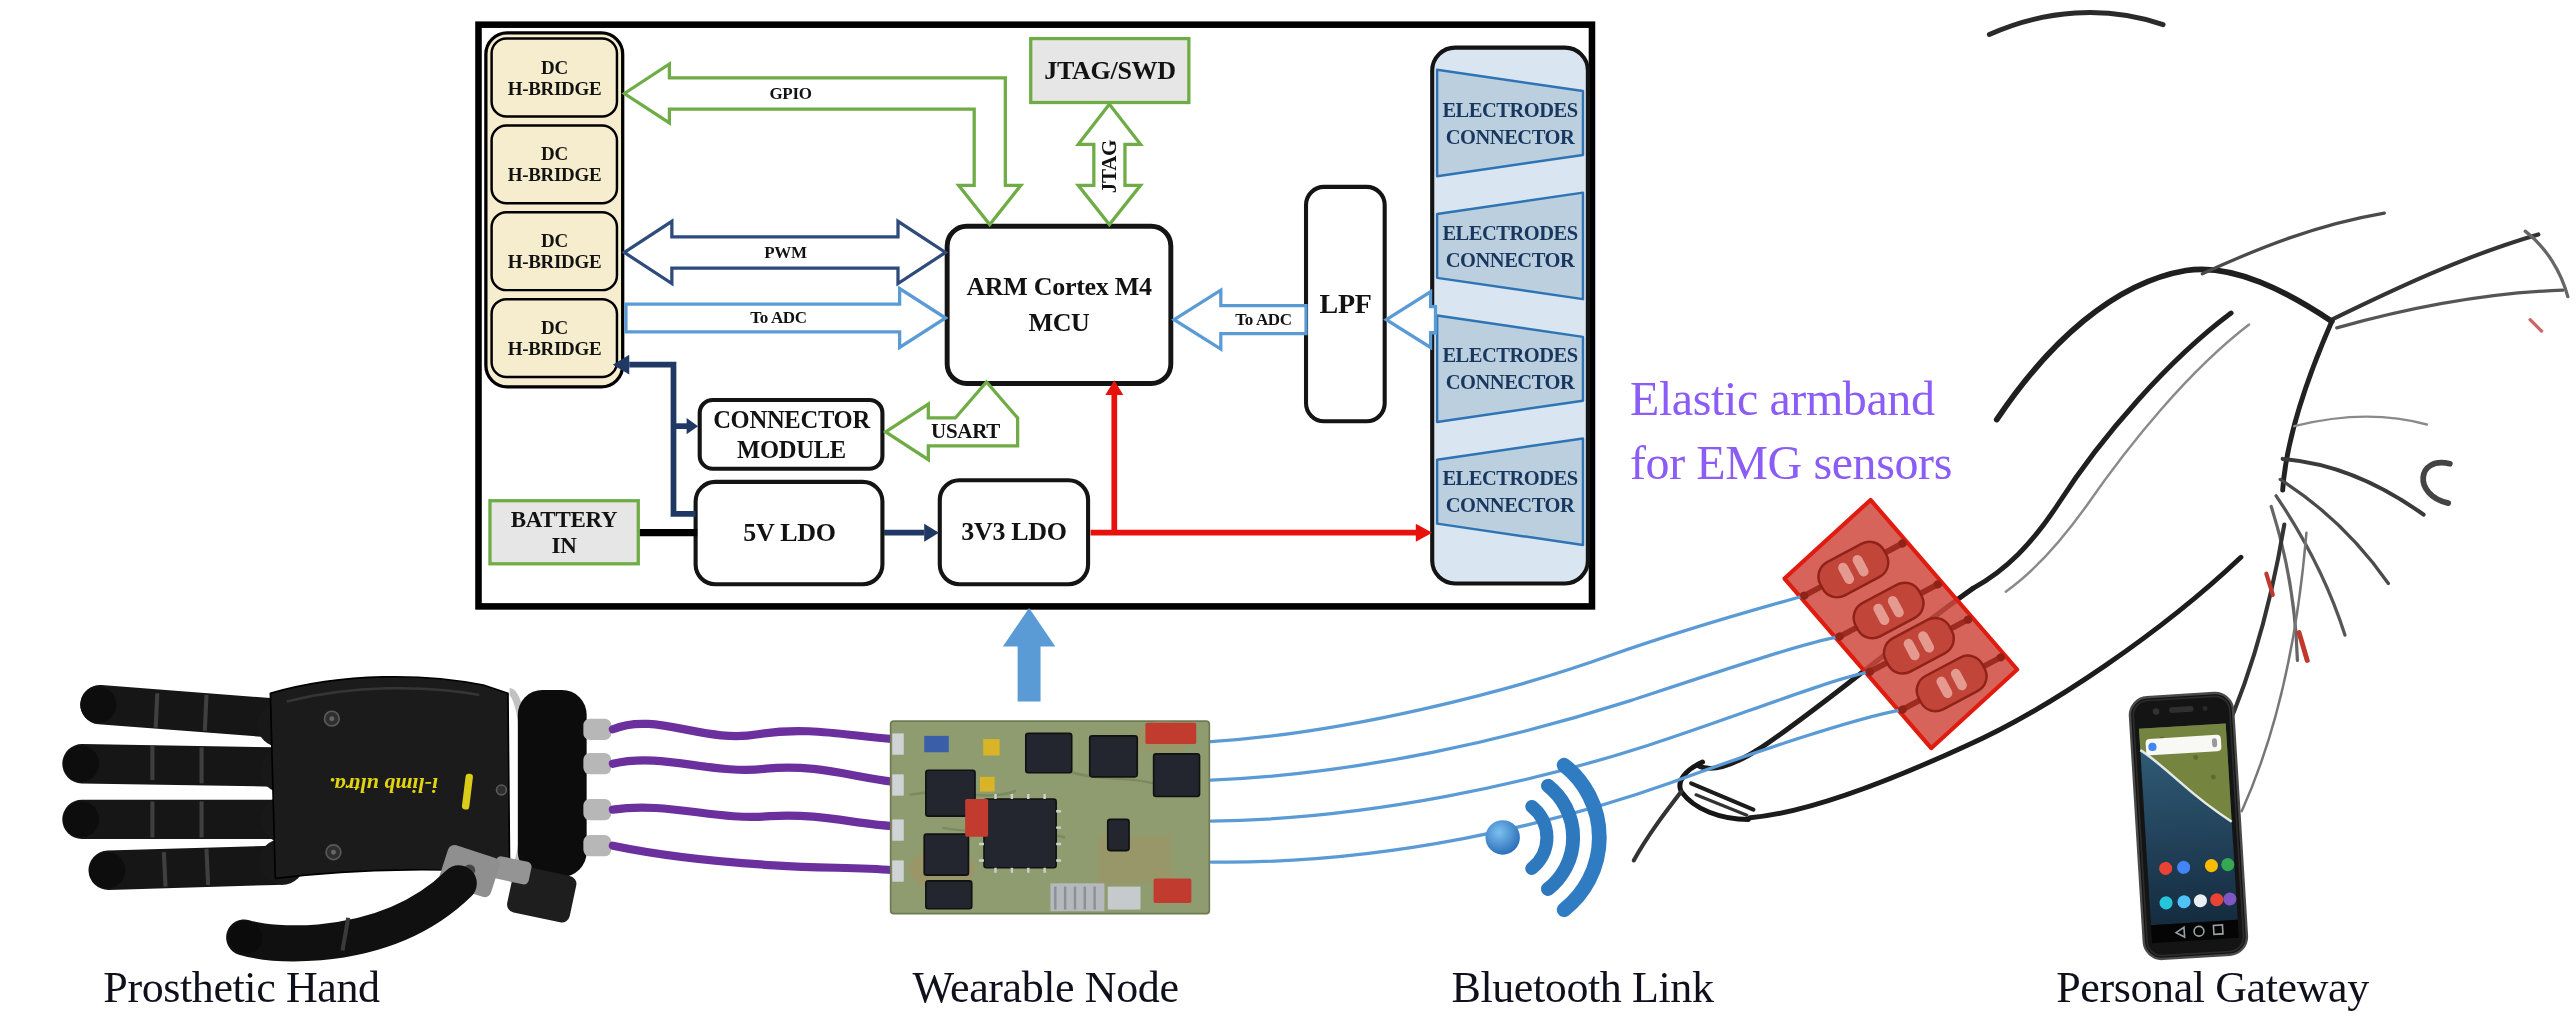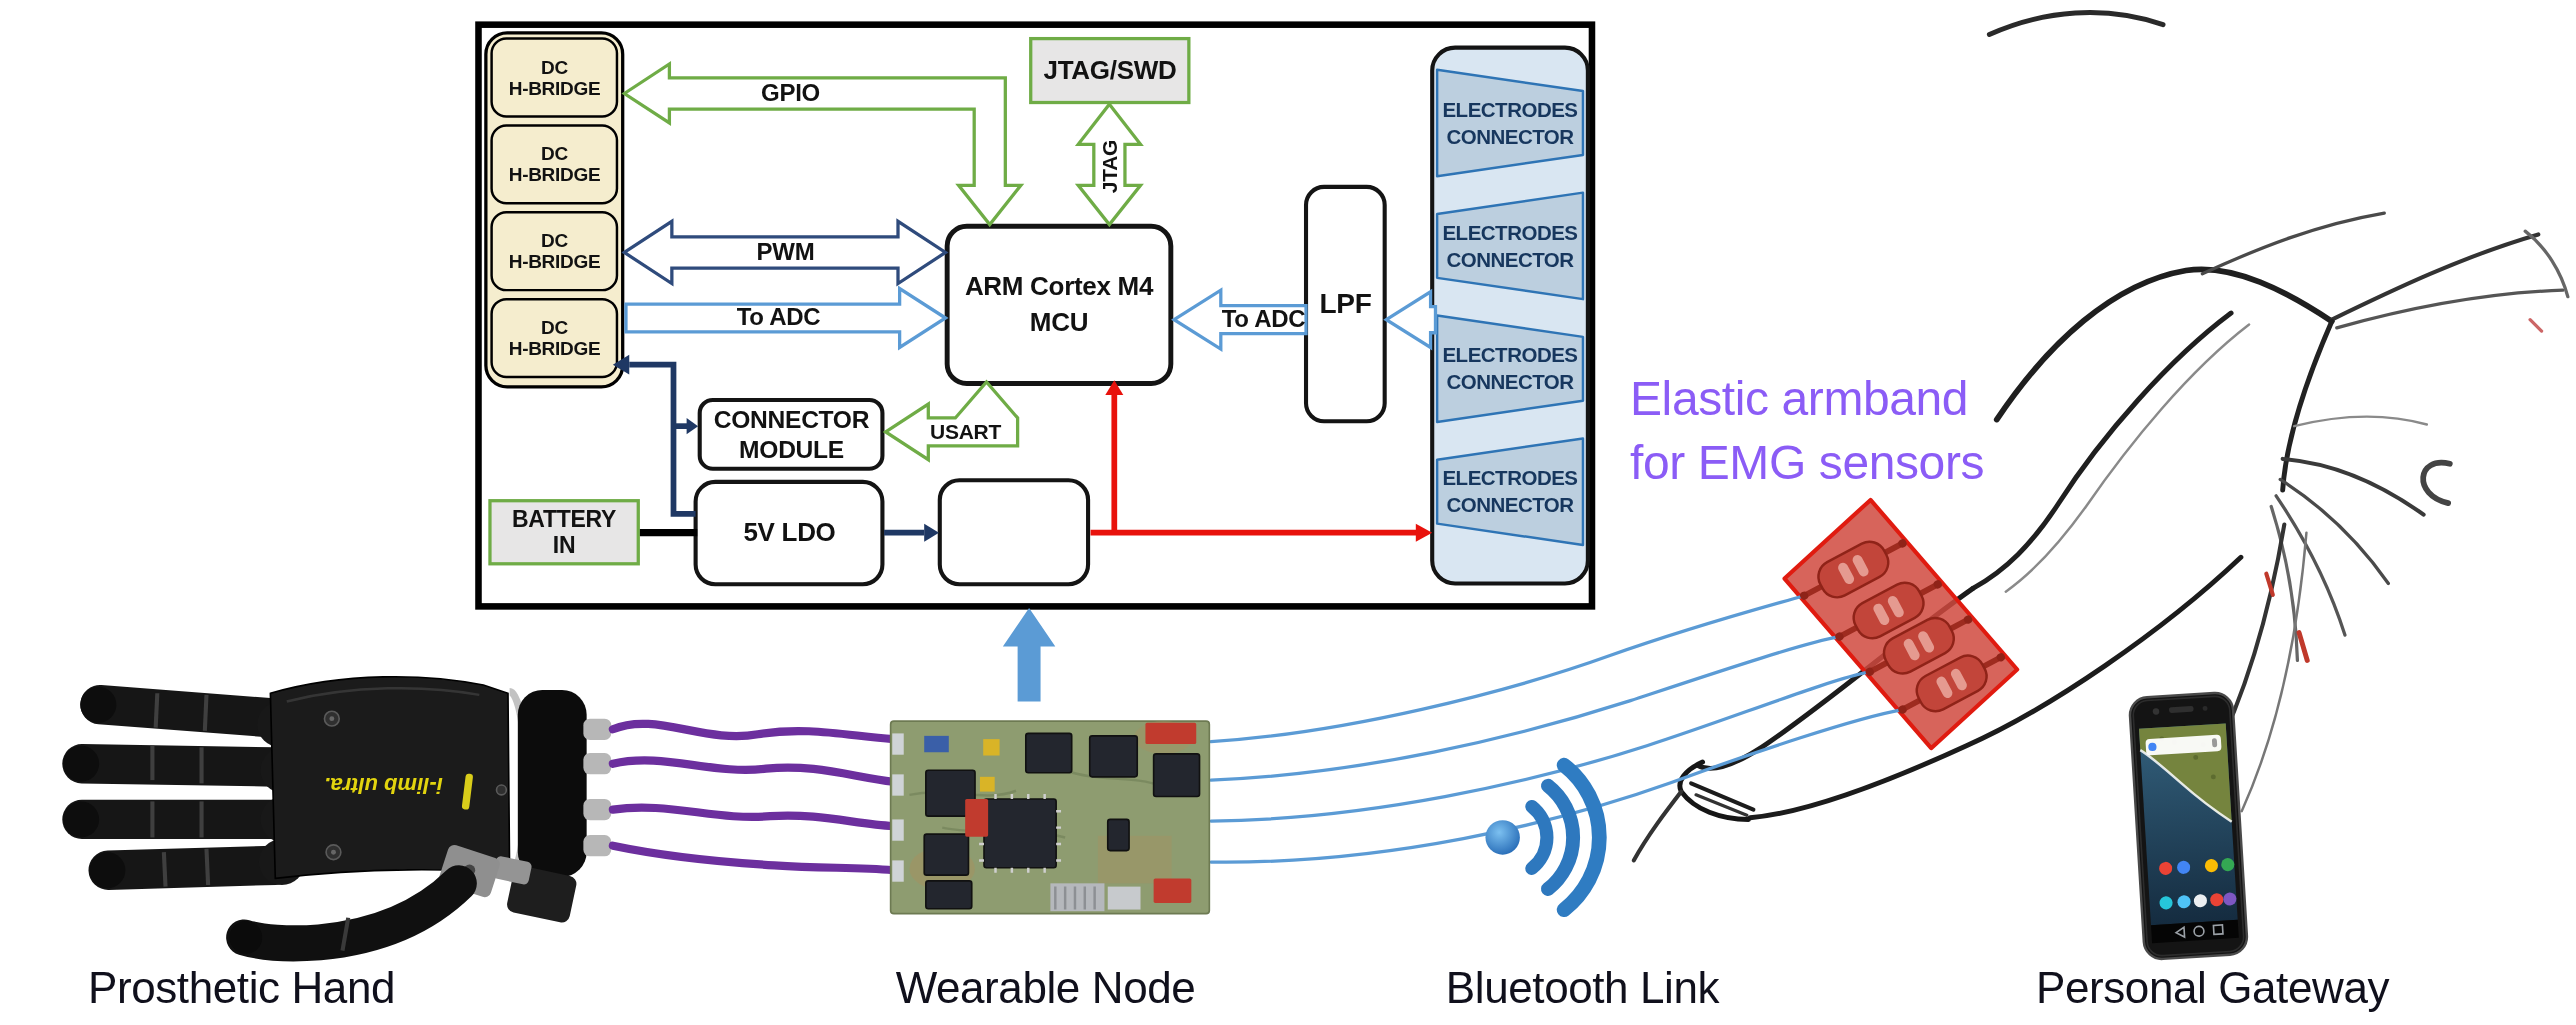--- a/index.html
+++ b/index.html
@@ -1,22 +1,22 @@
 <!DOCTYPE html>
 <html style="font-size:13px"><head>
 <meta charset="utf-8">
 <style>
   html,body{margin:0;padding:0;background:#fff}
   #stage{position:relative;width:2576px;height:1026px;background:#ffffff;
-         font-family:Liberation Sans, sans-serif;overflow:hidden}
+         font-family:Liberation Serif, serif;overflow:hidden}
   #art{position:absolute;left:0;top:0}
   .lbl{position:absolute;display:flex;flex-direction:column;align-items:center;justify-content:center;
        text-align:center;font-weight:bold;color:#121212;line-height:1.12;letter-spacing:-0.3px}
   .ln{display:block}
-  .bus{font-size:24px}
+  .bus{font-size:17px}
   .elec{color:#17375E;font-size:20.5px;line-height:1.3;letter-spacing:-0.5px}
   .rot90{transform:rotate(-90deg)}
   .caption{position:absolute;display:flex;align-items:center;justify-content:center;
            font-size:44px;font-weight:400;color:#10101c;letter-spacing:-0.4px}
   .annot{position:absolute;font-size:48px;line-height:64px;font-weight:400;color:#8b5cf6;letter-spacing:-0.4px}
   .logo{position:absolute;display:flex;align-items:center;justify-content:center;
         transform:rotate(180deg);color:#E2D40E;font-size:22px;font-weight:bold;font-style:italic;letter-spacing:0}
 </style>
 </head>
 <body>
@@ -380,20 +380,23 @@
   <span class="ln">CONNECTOR</span>
       <span class="ln">MODULE</span>
 </div>
 <div class="lbl" style="left:490px;top:501px;width:148px;height:63px;font-size:23px">
   <span class="ln">BATTERY</span>
       <span class="ln">IN</span>
 </div>
 <div class="lbl" style="left:696px;top:482px;width:187px;height:102px;font-size:26px">
   <span class="ln">5V LDO</span>
 </div>
+<div class="lbl" style="left:940px;top:480px;width:148px;height:104px;font-size:26px">
+  <span class="ln">3V3 LDO</span>
+</div>
 
 <div class="annot" style="left:1630px;top:367px;width:377px">
   <span class="ln">Elastic armband</span>
       <span class="ln">for EMG sensors</span>
 </div>
 
 <div class="logo" style="left:322px;top:762px;width:123px;height:46px">
   <span>i-limb ultra.</span>
 </div>
 

